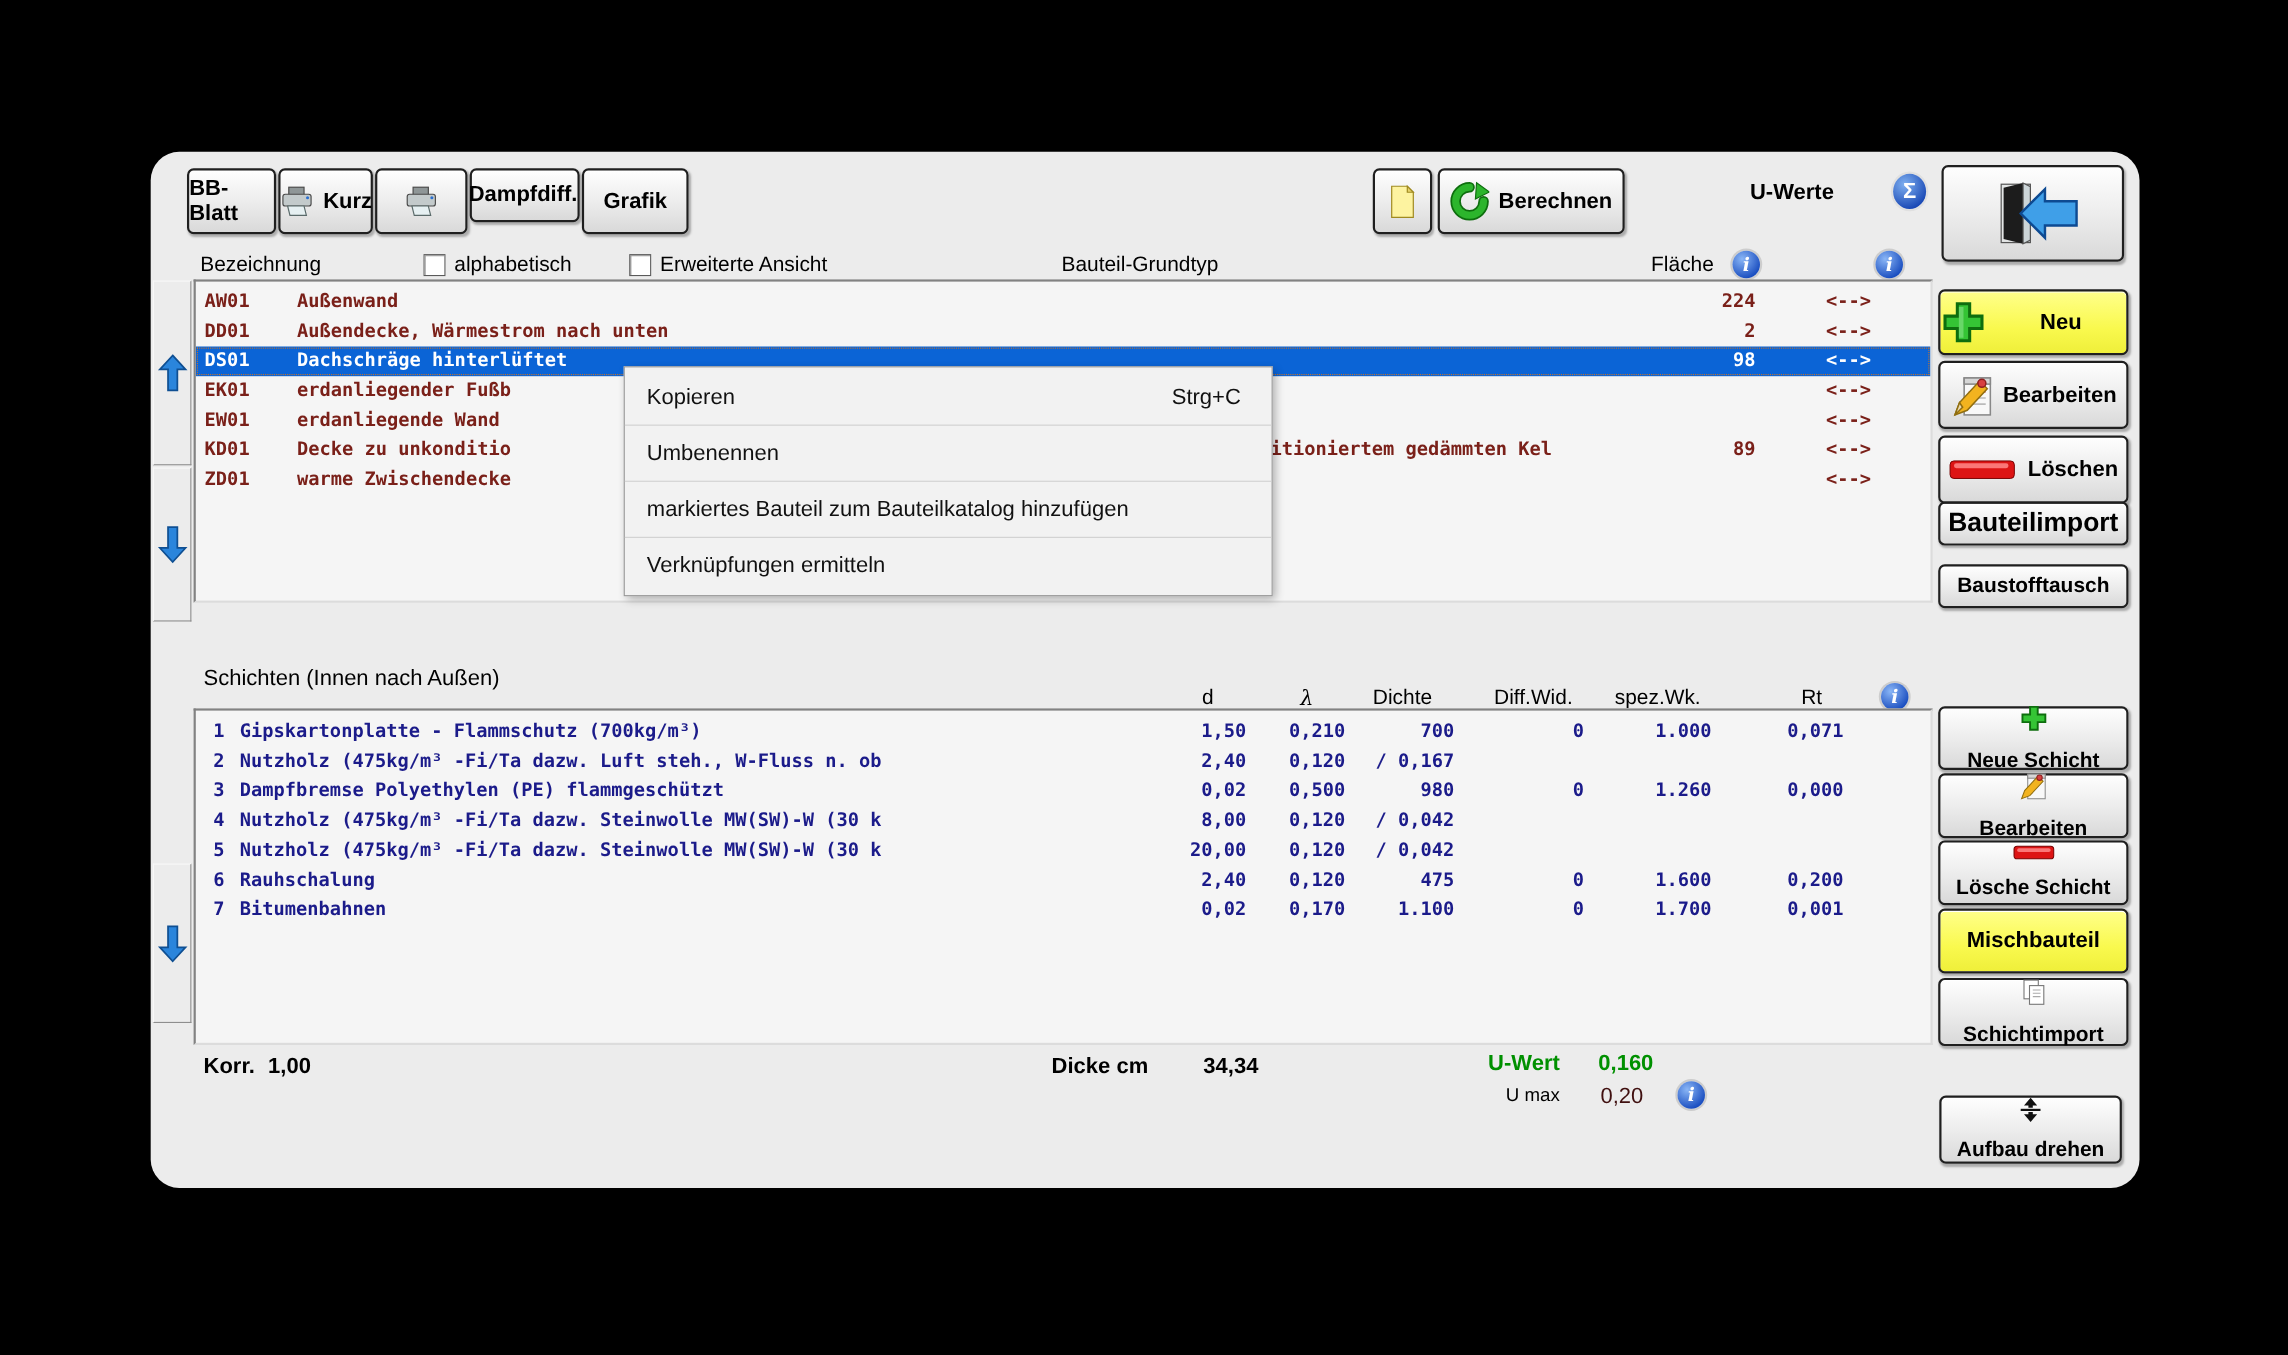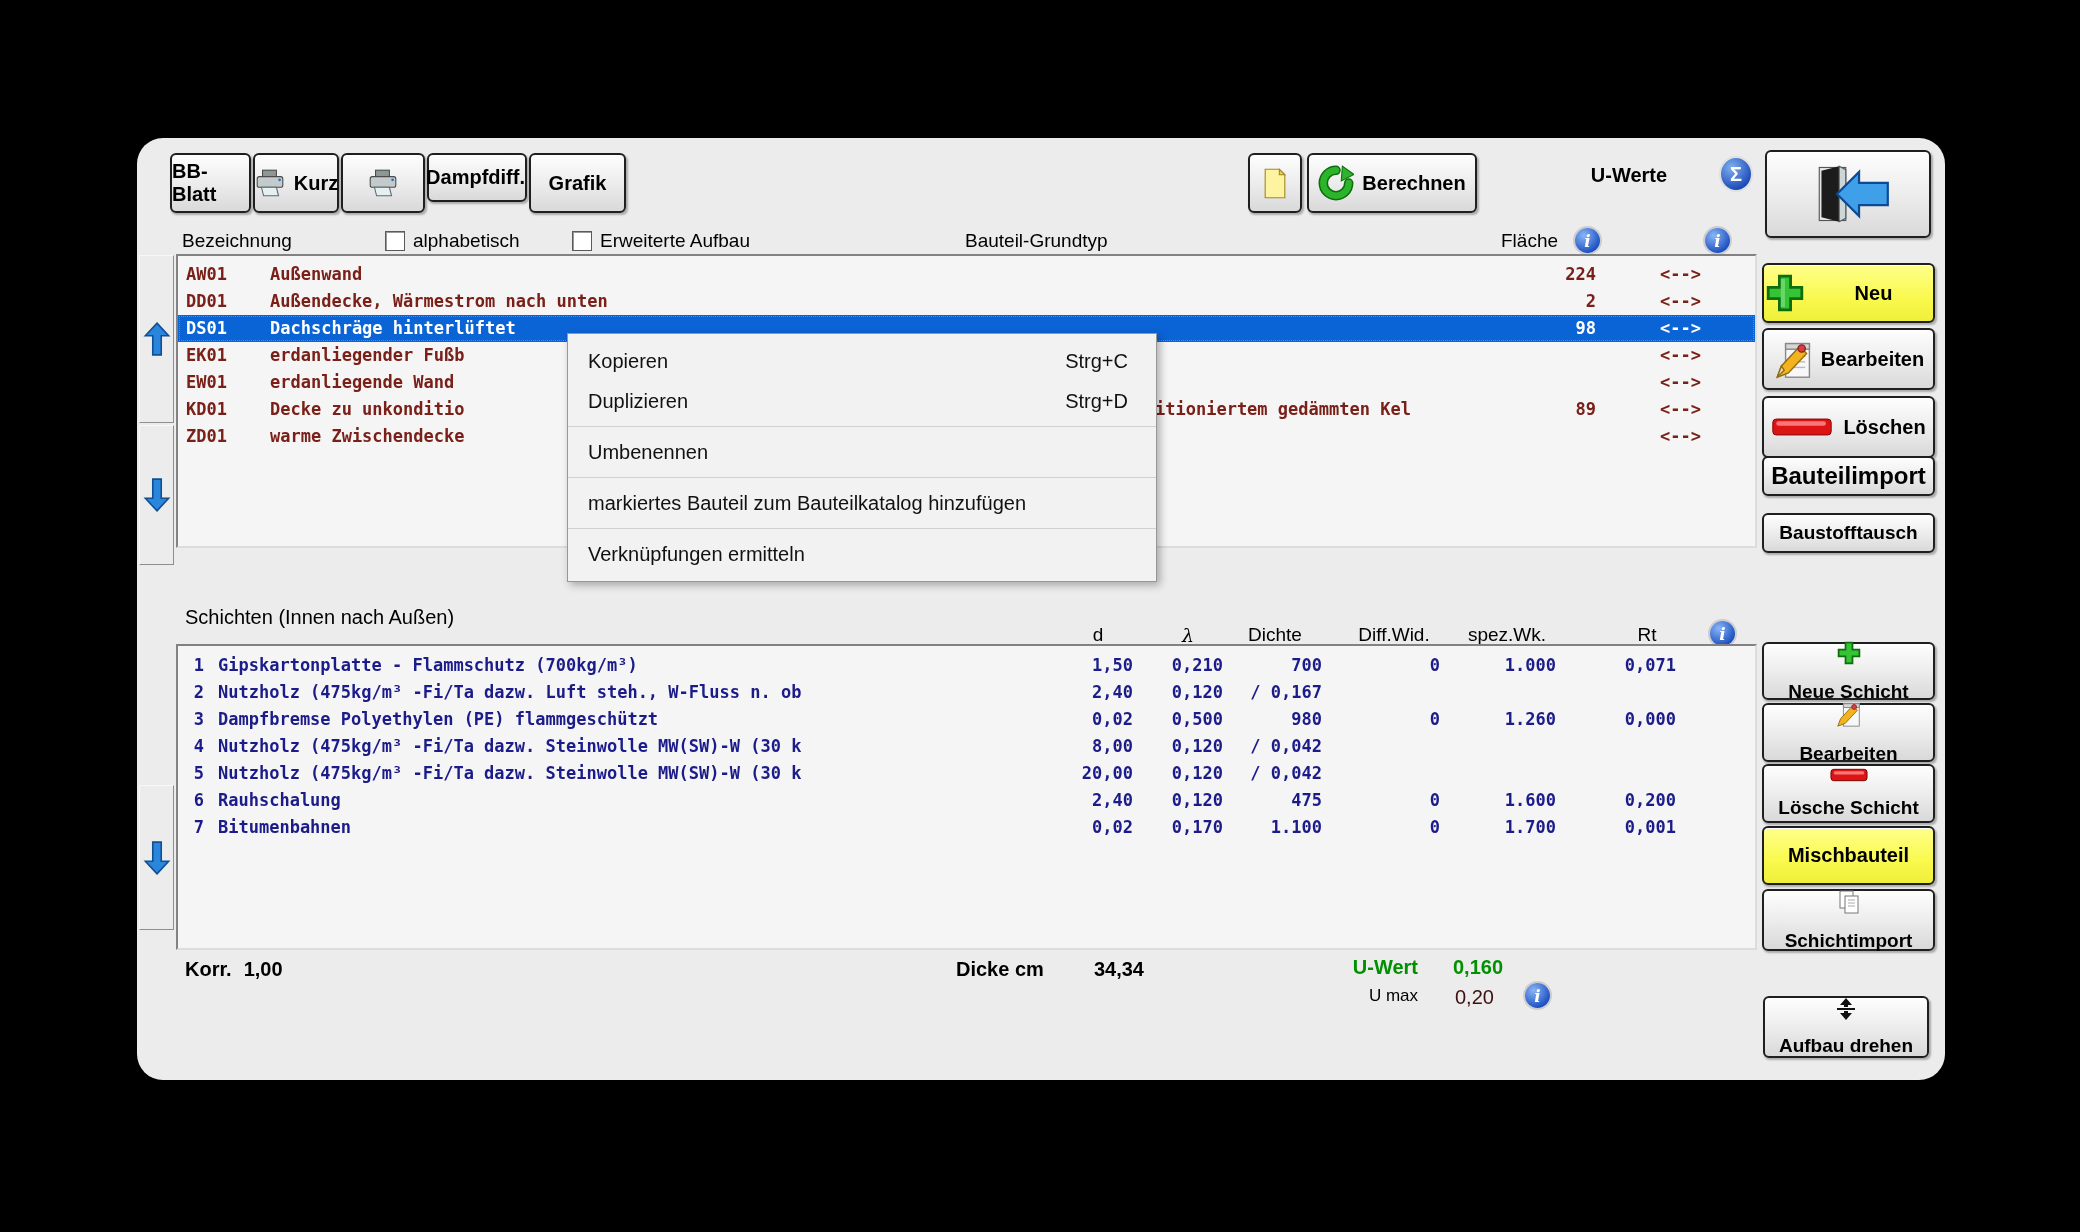--- a/index.html
+++ b/index.html
@@ -130,21 +130,21 @@
             <polygon points="30,3 36,6 36,50 30,53" fill="#ccd5d8" stroke="#555"></polygon>
             <path d="M74 18 L48 18 L48 8 L28 28 L48 48 L48 38 L74 38 Z" fill="#3f9fe8" stroke="#0d4a92" stroke-width="2"></path>
           </svg>
         </span>
   </div>
 
   <div class="label" style="left:45px;top:92px;">Bezeichnung</div>
   <span class="checkbox" style="left:248px;top:93px;"></span>
   <div class="label" style="left:276px;top:92px;">alphabetisch</div>
   <span class="checkbox" style="left:435px;top:93px;"></span>
-  <div class="label" style="left:463px;top:92px;">Erweiterte Aufbau</div>
+  <div class="label" style="left:463px;top:92px;">Erweiterte Ansicht</div>
   <div class="label" style="left:828px;top:92px;">Bauteil-Grundtyp</div>
   <div class="label" style="left:1364px;top:92px;">Fläche</div>
   <span class="icon-info" style="position:absolute;left:1438px;top:90px;">
         <span>i</span>
       </span>
   <span class="icon-info" style="position:absolute;left:1568px;top:90px;">
         <span>i</span>
       </span>
 
   <div class="arrow-btn" style="top:117px;height:168px;">
@@ -169,24 +169,20 @@
         <div class="comp-row"><span class="c-code">EK01</span><span class="c-name">erdanliegender Fußb</span><span class="c-flaeche"></span><span class="c-link">&lt;--&gt;</span></div>
         <div class="comp-row"><span class="c-code">EW01</span><span class="c-name">erdanliegende Wand</span><span class="c-flaeche"></span><span class="c-link">&lt;--&gt;</span></div>
         <div class="comp-row"><span class="c-code">KD01</span><span class="c-name">Decke zu unkonditio</span><span class="c-cont">itioniertem gedämmten Kel</span><span class="c-flaeche">89</span><span class="c-link">&lt;--&gt;</span></div>
         <div class="comp-row"><span class="c-code">ZD01</span><span class="c-name">warme Zwischendecke</span><span class="c-flaeche"></span><span class="c-link">&lt;--&gt;</span></div>
       </div>
 
   <div class="menu">
         <div class="menu-item">
           <span class="lbl">Kopieren</span>
           <span class="sc">Strg+C</span>
-        </div>
-        <div class="menu-item">
-          <span class="lbl">Duplizieren</span>
-          <span class="sc">Strg+D</span>
         </div>
         <div class="menu-sep"></div>
         <div class="menu-item">
           <span class="lbl">Umbenennen</span>
         </div>
         <div class="menu-sep"></div>
         <div class="menu-item">
           <span class="lbl">markiertes Bauteil zum Bauteilkatalog hinzufügen</span>
         </div>
         <div class="menu-sep"></div>

